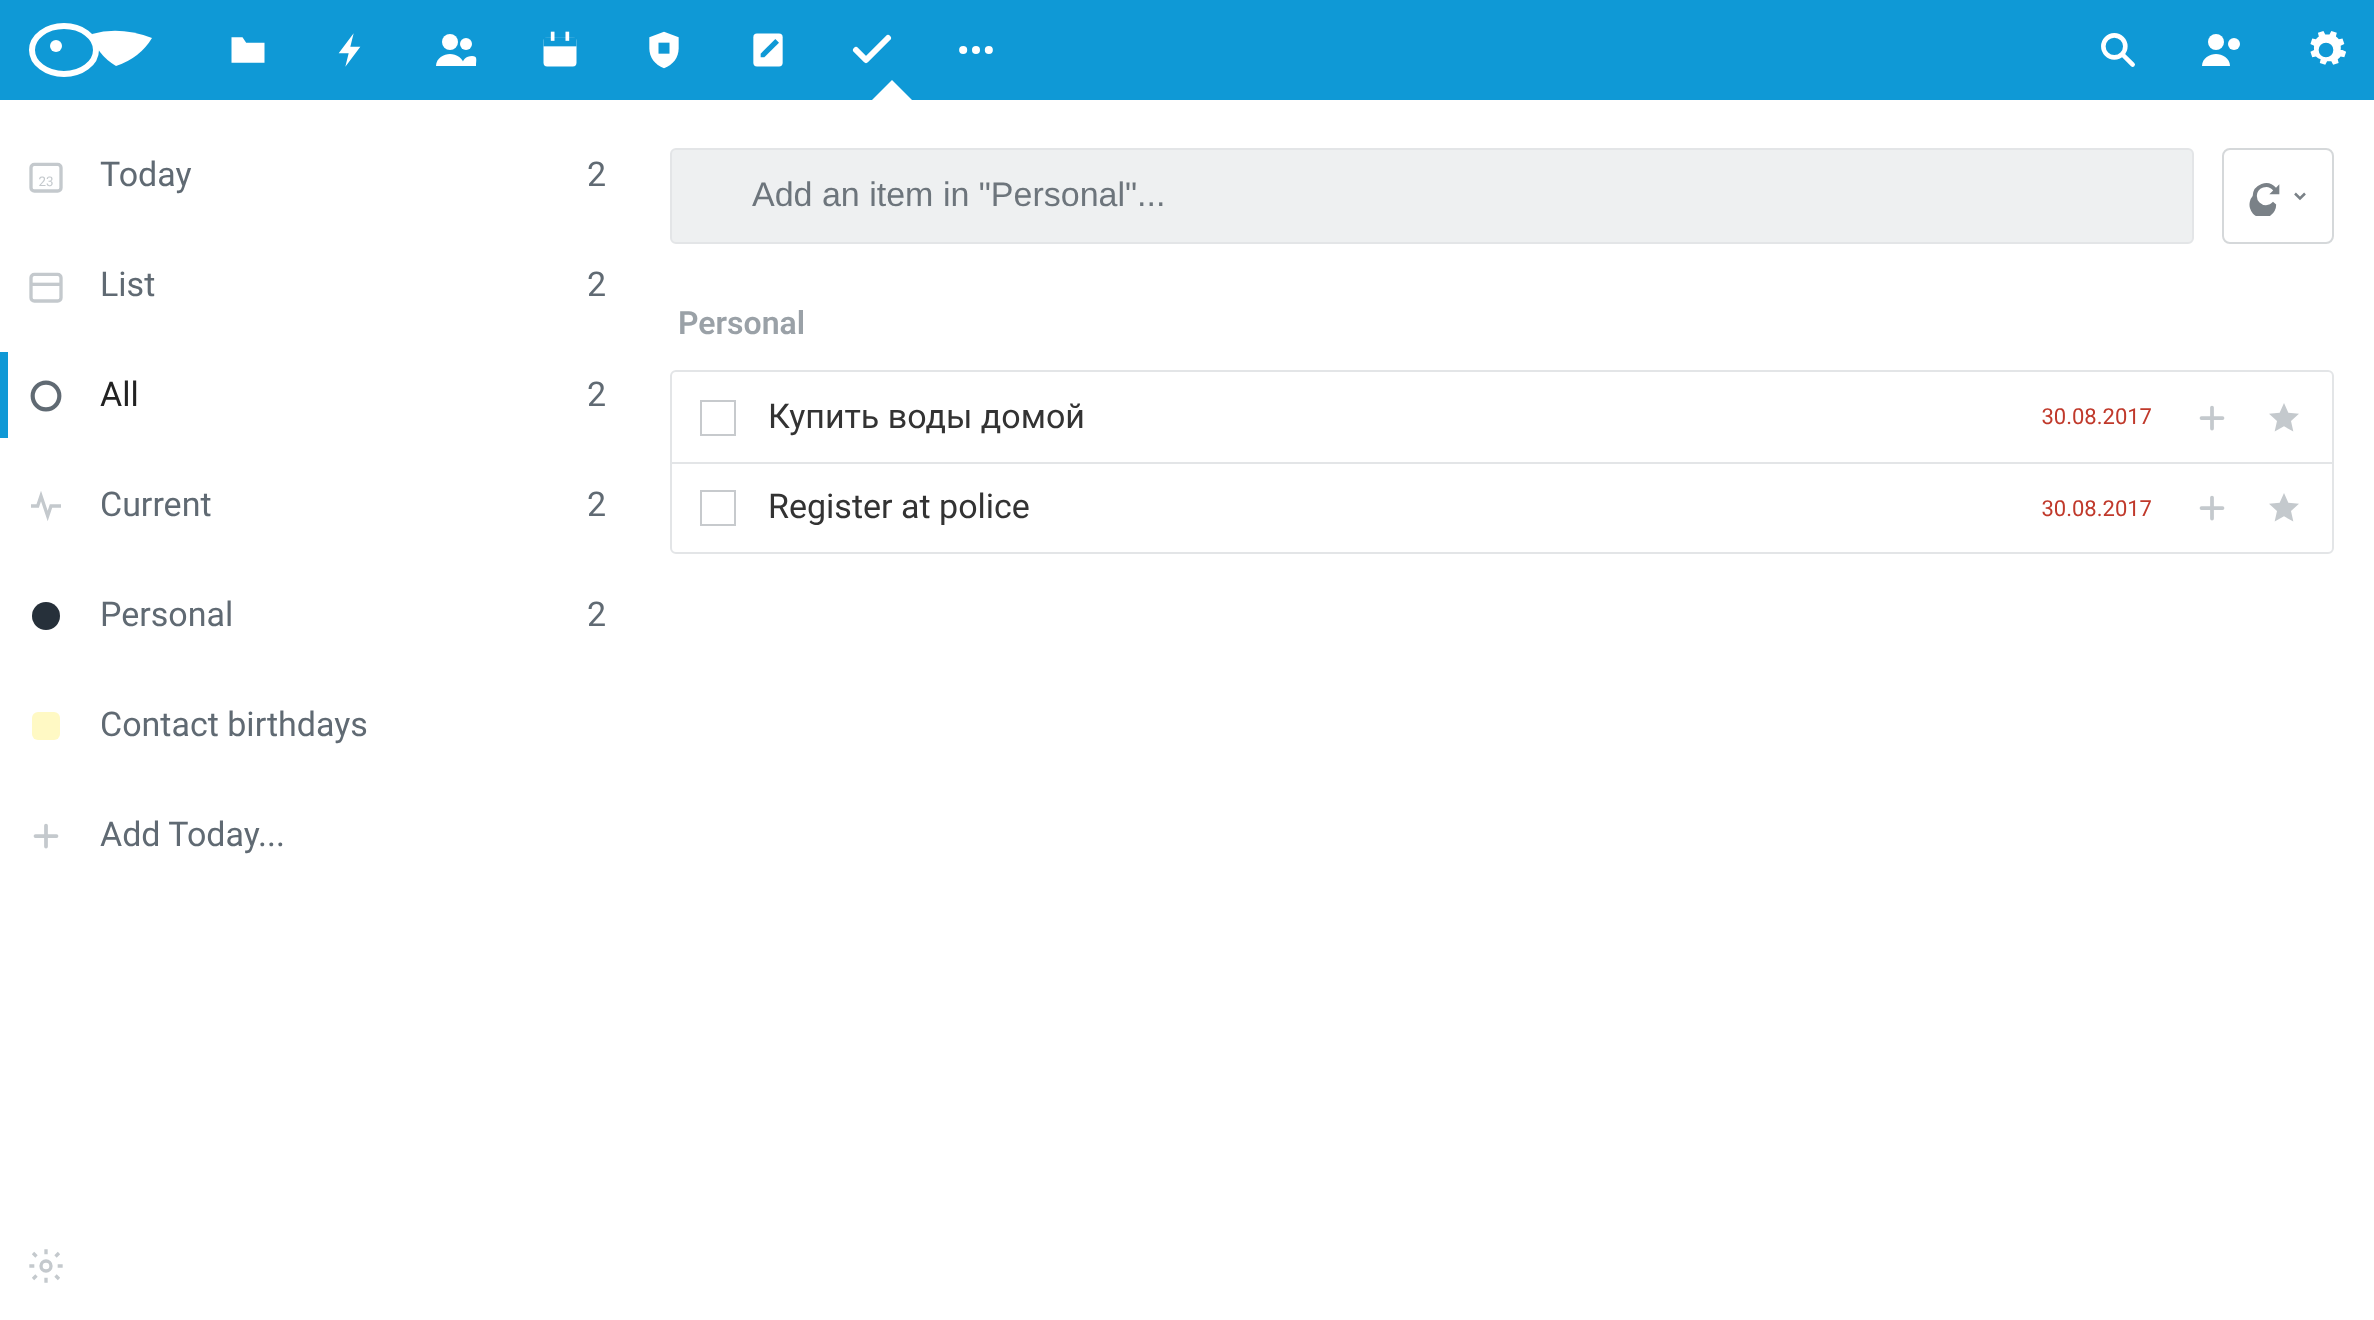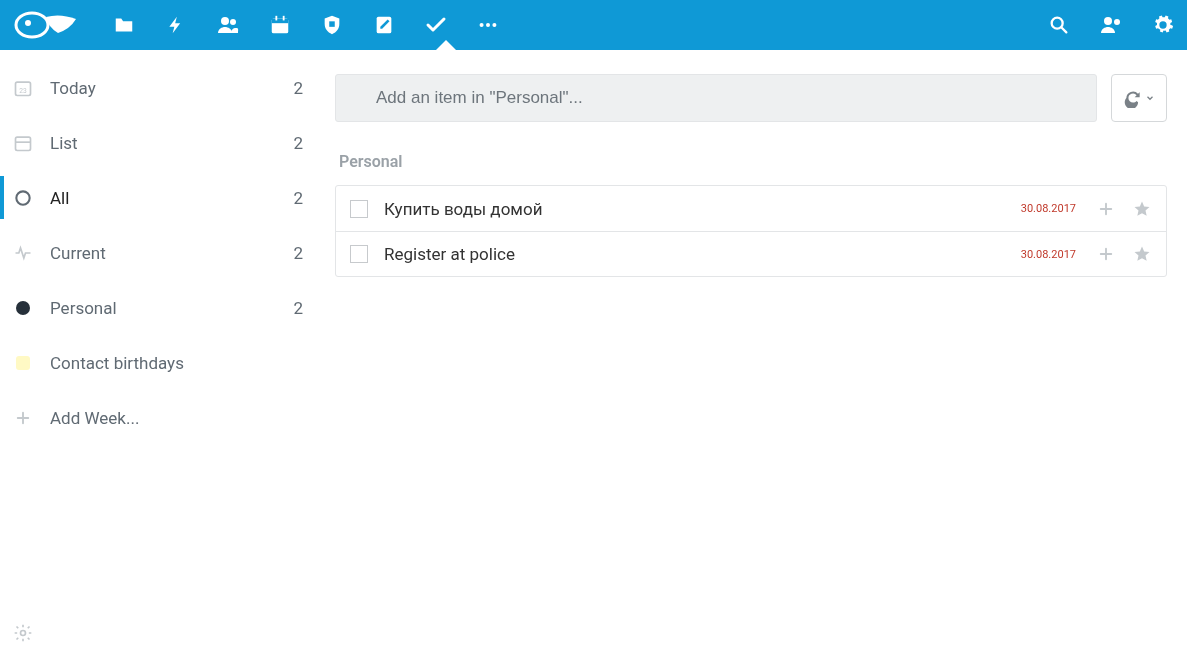--- a/index.html
+++ b/index.html
@@ -268,21 +268,21 @@
       <span class="side-label">Contact birthdays</span>
       <span class="side-count"></span>
     </div>
 
     <div class="side-item">
       <span class="side-icon">
         <svg viewBox="0 0 24 24" width="18" height="18">
             <path d="M12 5v14M5 12h14" stroke="currentColor" stroke-width="2.5" stroke-linecap="round"></path>
           </svg>
       </span>
-      <span class="side-label">Add Week...</span>
+      <span class="side-label">Add Today...</span>
     </div>
 
     <div class="side-spacer"></div>
 
     <div class="side-item">
       <span class="side-icon">
         <svg viewBox="0 0 24 24" width="20" height="20">
             <circle cx="12" cy="12" r="3" fill="none" stroke="currentColor" stroke-width="2"></circle>
             <path d="M12 2v3M12 19v3M4.2 4.2l2.1 2.1M17.7 17.7l2.1 2.1M2 12h3M19 12h3M4.2 19.8l2.1-2.1M17.7 6.3l2.1-2.1" stroke="currentColor" stroke-width="2"></path>
           </svg>

